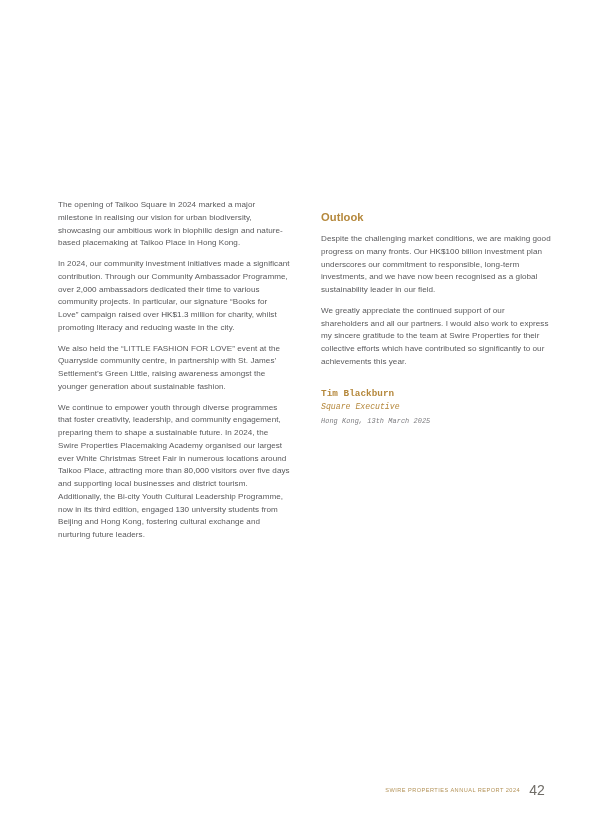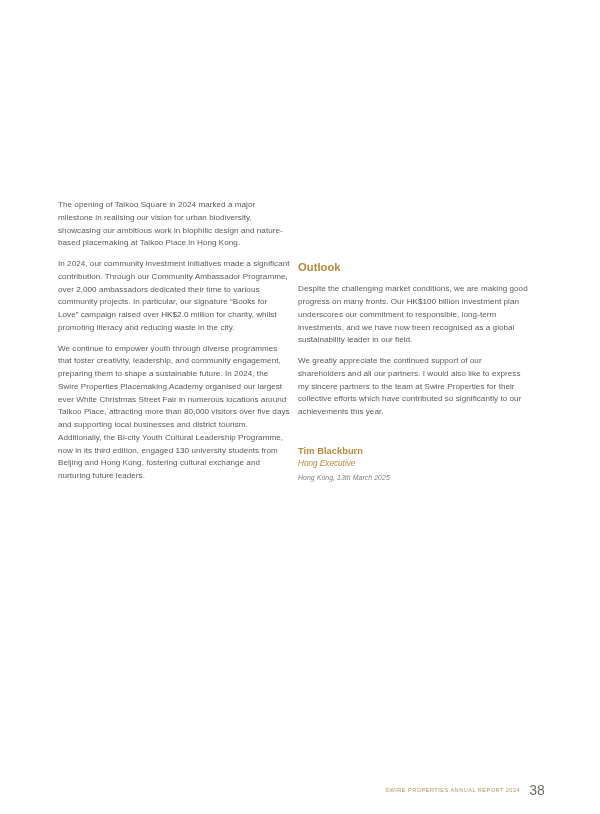--- a/index.html
+++ b/index.html
@@ -20,22 +20,22 @@
     background: #ffffff;
   }
 
   
   .columns {
     position: absolute;
     left: 58px;
     top: 199px;
     width: 487px;
     display: flex;
-    gap: 8px;
-    align-items: flex-end;
+    gap: 31px;
+    align-items: flex-start;
   }
   .col {
     width: 232px;
     flex: 0 0 232px;
   }
 
   .para {
     font-size: 8.1px;
     line-height: 12.75px;
     color: #5a5a5c;
@@ -48,28 +48,29 @@
   .para strong {
     font-weight: 400;
     color: #4e4e50;
   }
 
   
   .section-heading {
     font-size: 11.2px;
     font-weight: 700;
     color: #b5883c;
-    margin: 4px 0 9px 0;
+    margin: 12px 0 9px 0;
     letter-spacing: 0.005em;
     line-height: 13px;
   }
 
   
   .signature {
-    margin-top: 26px;
+    margin-top: 19px;
+    font-family: Liberation Mono, monospace;
   }
   .sig-name {
     font-size: 9.3px;
     font-weight: 700;
     color: #b5883c;
     line-height: 12px;
     margin: 0 0 1px 0;
     letter-spacing: 0.005em;
   }
   .sig-role {
@@ -127,24 +128,29 @@
         The opening of Taikoo Square in 2024 marked a major milestone in realising our vision
         for urban biodiversity, showcasing our ambitious work in biophilic design and
         nature-based placemaking at Taikoo Place in Hong Kong.
       </p>
 
       <p class="para">
         In 2024, our community investment initiatives made a significant contribution. Through
         our Community Ambassador Programme, over <b>2,000</b>
         ambassadors dedicated their time to various community projects. In particular, our
         signature “Books for Love” campaign raised over
-        <b>HK$2.0</b> million for charity, whilst promoting
+        <b>HK$1.3</b> million for charity, whilst promoting
         literacy and reducing waste in the city.
       </p>
 
+      <p class="para">
+        We also held the “LITTLE FASHION FOR LOVE” event at the Quarryside community
+        centre, in partnership with St.&nbsp;James’ Settlement’s Green Little, raising
+        awareness amongst the younger generation about sustainable fashion.
+      </p>
 
       <p class="para">
         We continue to empower youth through diverse programmes that foster creativity, leadership,
         and community engagement, preparing them to shape a sustainable future. In 2024, the Swire
         Properties Placemaking Academy organised our largest ever White Christmas Street Fair in
         numerous locations around Taikoo Place, attracting more than
         <b>80,000</b> visitors over five days and supporting
         local businesses and district tourism. Additionally, the Bi-city Youth Cultural Leadership
         Programme, now in its third edition, engaged
         <b>130</b> university students from Beijing and Hong
@@ -159,32 +165,32 @@
 
       <p class="para">
         Despite the challenging market conditions, we are making good progress on many fronts. Our
         <b>HK$100</b> billion investment plan underscores our
         commitment to responsible, long-term investments, and we have now been recognised as a
         global sustainability leader in our field.
       </p>
 
       <p class="para">
         We greatly appreciate the continued support of our shareholders and all our partners. I
-        would also like to express my sincere partners to the team at Swire Properties for their
+        would also work to express my sincere gratitude to the team at Swire Properties for their
         collective efforts which have contributed so significantly to our achievements this year.
       </p>
 
       <div class="signature">
         <div class="sig-name">Tim Blackburn</div>
-        <div class="sig-role">Hong Executive</div>
+        <div class="sig-role">Square Executive</div>
         <div class="sig-date">Hong Kong, 13th March 2025</div>
       </div>
 
     </div>
 
   </div>
 
   <div class="footer">
     <span class="footer-label">SWIRE PROPERTIES ANNUAL REPORT 2024</span>
-    <span class="footer-page">38</span>
+    <span class="footer-page">42</span>
   </div>
 
 </div>
 
 </body></html>

